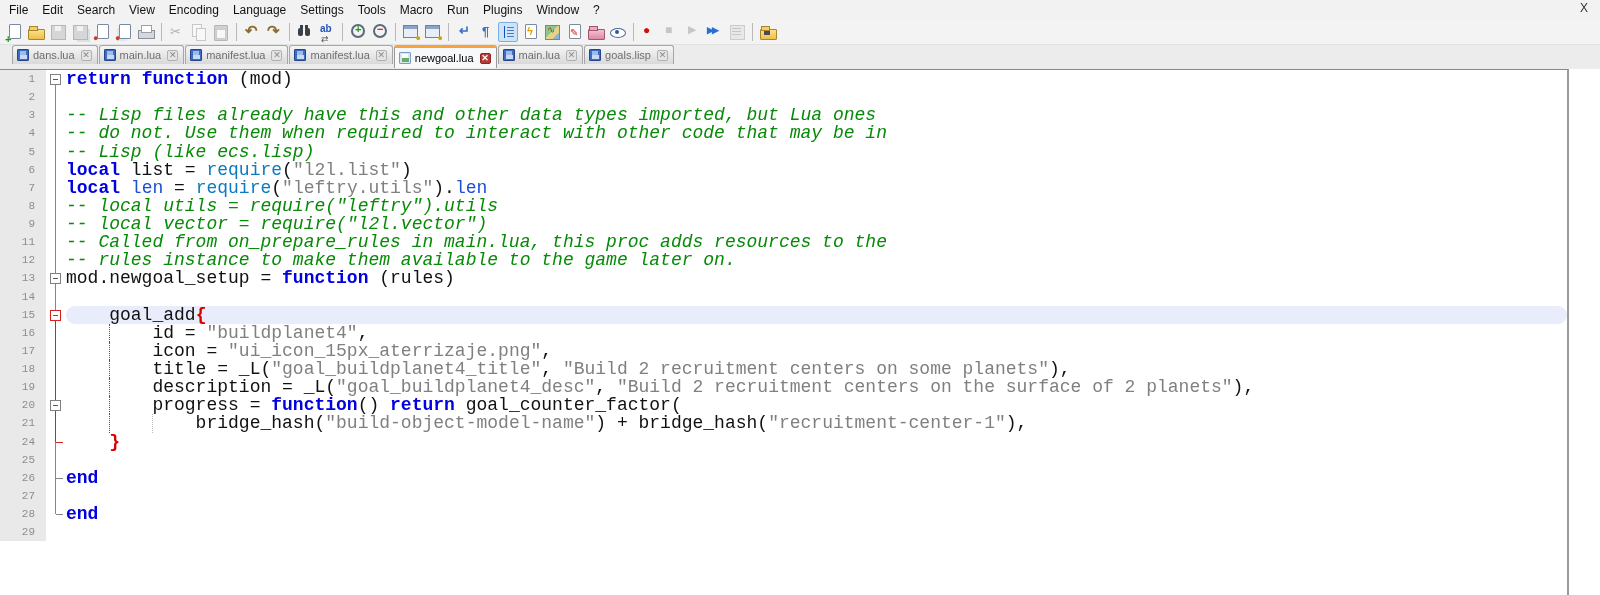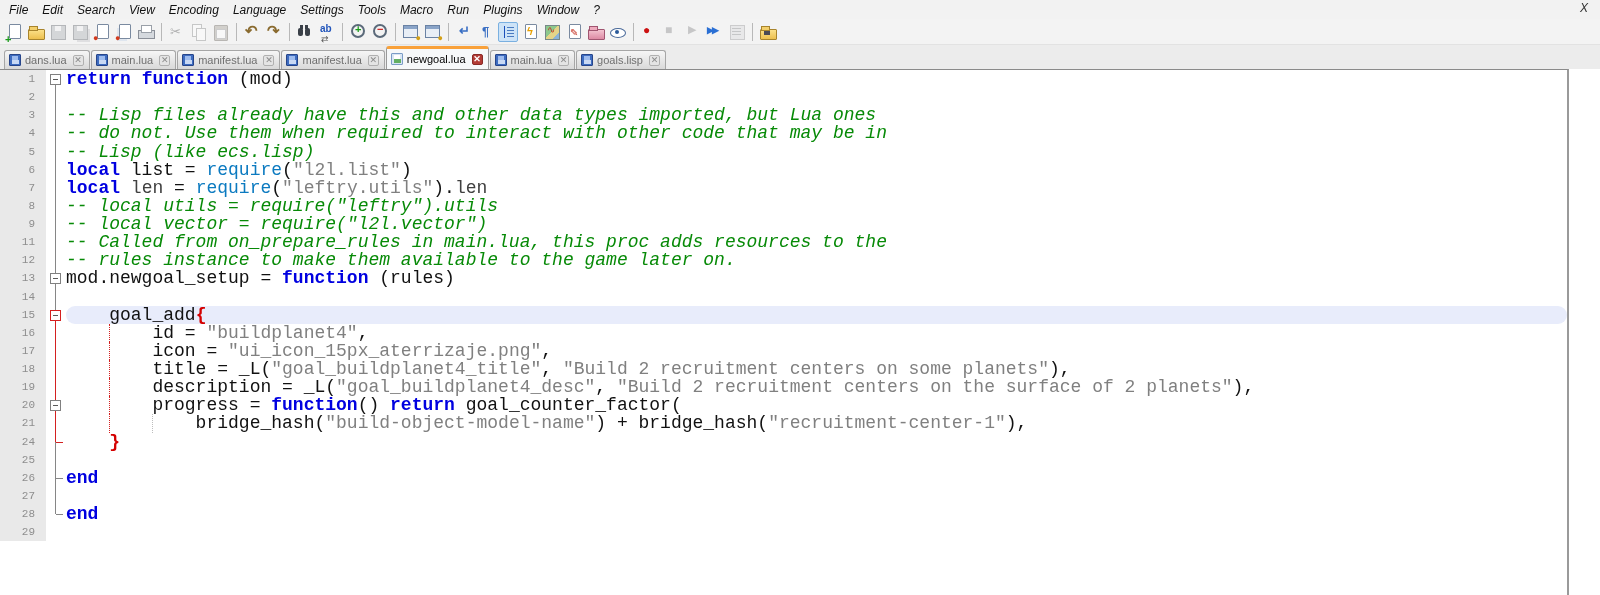--- a/index.html
+++ b/index.html
@@ -1,21 +1,21 @@
 <!DOCTYPE html>
 <html><head>
 <meta charset="utf-8">
 <style>
   html,body{margin:0;padding:0;background:#fff;width:1600px;height:595px;overflow:hidden;
     font-family:"Liberation Sans",sans-serif;-webkit-font-smoothing:antialiased;}
   *{box-sizing:border-box;}
 
   
   .menubar{height:19px;background:#f2f2f2;display:flex;align-items:center;padding-left:2px;
-    font-size:12px;color:#111;position:relative;font-style:italic;}
+    font-size:12px;color:#111;position:relative;}
   .menu-item{padding:2px 7px;cursor:default;}
   .win-close{position:absolute;right:6px;top:0;font-size:12px;color:#333;padding:1px 6px;}
 
   
   .toolbar{height:26px;background:#f3f3f3;display:flex;align-items:center;padding-left:3px;border-bottom:1px solid #e2e2e2;}
   .tbsep{width:1px;height:18px;background:#b8b8b8;margin:0 4px;flex:none;}
   .tbi{position:relative;width:20px;height:20px;flex:none;margin:0 1px;border-radius:2px;}
   .tbi.dis{opacity:.45;filter:grayscale(85%);}
   .tbi.on{background:#cde3f7;border:1px solid #7ab0e0;}
 
@@ -61,21 +61,21 @@
   .tbi[data-k="monitor"]::before{content:"";position:absolute;left:2px;top:6px;width:14px;height:8px;background:#fff;border:1px solid #4a6a9a;border-radius:50%;}
   .tbi[data-k="monitor"]::after{content:"";position:absolute;left:7px;top:8px;width:4px;height:4px;background:#2a5a9a;border-radius:50%;}
   .tbi[data-k="record"]::before{content:"●";position:absolute;left:4px;top:1px;font-size:12px;color:#cc1111;}
   .tbi[data-k="stop"]::before{content:"■";position:absolute;left:4px;top:1px;font-size:12px;color:#8a929c;}
   .tbi[data-k="play"]::before{content:"▶";position:absolute;left:5px;top:1px;font-size:11px;color:#8a929c;}
   .tbi[data-k="playmulti"]::before{content:"▶▶";position:absolute;left:2px;top:3px;font-size:9px;letter-spacing:-2px;color:#2a6fd4;font-weight:bold;}
   .tbi[data-k="macrosave"]::before{content:"";position:absolute;left:3px;top:3px;width:13px;height:13px;background:#d8dce2;border:1px solid #98a0a8;}
   .tbi[data-k="macrosave"]::after{content:"";position:absolute;left:5px;top:6px;width:9px;height:1px;background:#8890a0;box-shadow:0 3px 0 #8890a0,0 6px 0 #8890a0;}
 
   
-  .tabbar{height:24px;background:#ececec;display:flex;align-items:flex-end;padding-left:4px;position:relative;}
+  .tabbar{height:24px;background:#ececec;display:flex;align-items:flex-start;padding-left:12px;position:relative;}
   .tab{display:flex;align-items:center;height:19px;margin-right:1px;padding:0 5px 0 4px;border:1px solid #a6a6a6;border-bottom:none;
     border-radius:3px 3px 0 0;background:linear-gradient(#f6f6f6,#d9d9d9);font-size:11px;color:#6f6f6f;position:relative;}
   .tab.active{height:23px;background:#f6f8f9;border-color:#9a9a9a;border-top:3px solid #f9a13a;color:#000;z-index:2;}
   .floppy{width:12px;height:12px;position:relative;margin-right:4px;flex:none;background:#3e6cc0;border:1px solid #27458a;border-radius:1px;}
   .floppy::before{content:"";position:absolute;left:2px;top:1px;width:6px;height:4px;background:#9dbbee;}
   .floppy::after{content:"";position:absolute;left:2px;bottom:1px;width:7px;height:4px;background:#c9d9f4;}
   .tab.active .floppy{background:#d9e6f4;border-color:#7a9cc6;}
   .tab.active .floppy::before{background:#fff;}
   .tab.active .floppy::after{background:#63b063;}
   .tab-close{margin-left:6px;font-size:9px;color:#8a8a8a;border:1px solid #b0b0b0;border-radius:2px;
@@ -97,21 +97,21 @@
   .fbox.c-r{border-color:#d42020;}
   .ftick{position:absolute;left:10px;top:50%;width:7px;height:1px;background:#868686;}
   .ftick.c-r{background:#d42020;}
   .code{flex:1;position:relative;white-space:pre;font-family:"Liberation Mono","DejaVu Sans Mono",monospace;
     font-size:18px;line-height:18.13px;color:#111;}
   .ln-row.cur .code{background:#e8ecfb;border-radius:9px;}
   .guide{position:absolute;top:0;bottom:0;width:0;border-left:1px dotted #bdbdbd;}
   .guide.c-r{border-left-color:#d42020;}
   .tk-k{color:#0000e0;font-weight:bold;}
   .tk-f{color:#0b7ac0;}
-  .tk-l{color:#404040;}
+  .tk-l{color:#1d4ed8;}
   .tk-s{color:#808080;}
   .tk-c{color:#078a07;font-style:italic;}
   .tk-n{color:#ff8000;}
   .tk-b{color:#d40000;font-weight:bold;}
   .tk-p{color:#111;}
 </style>
 </head>
 <body>
 
 <div class="menubar">

